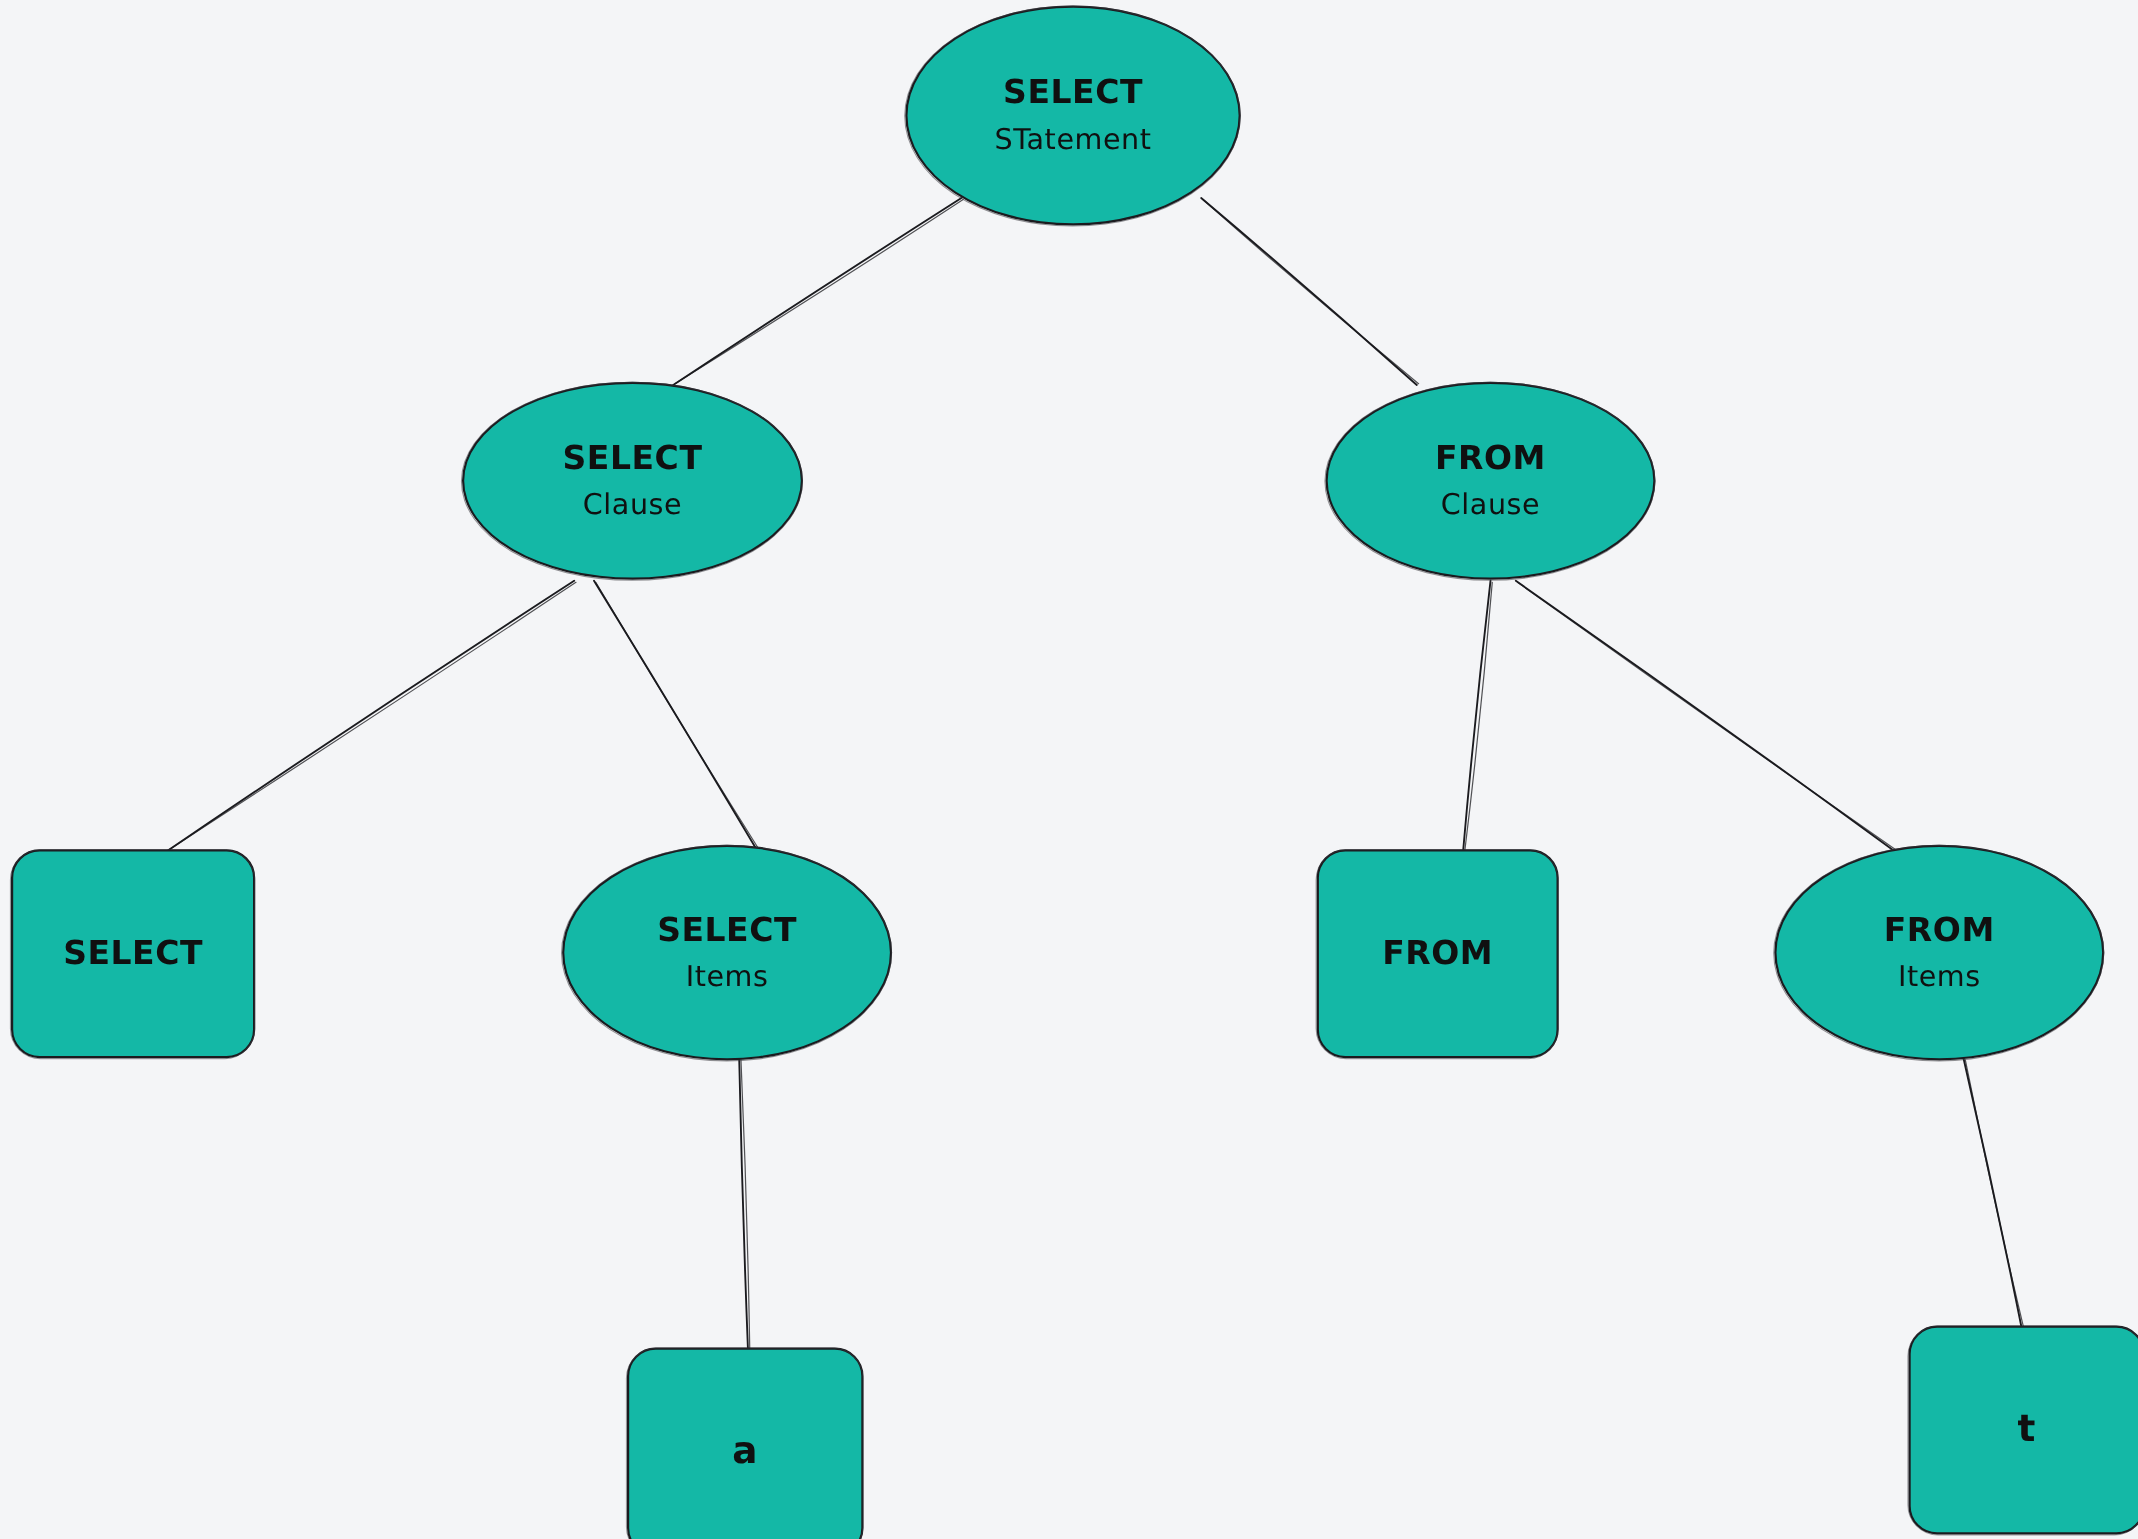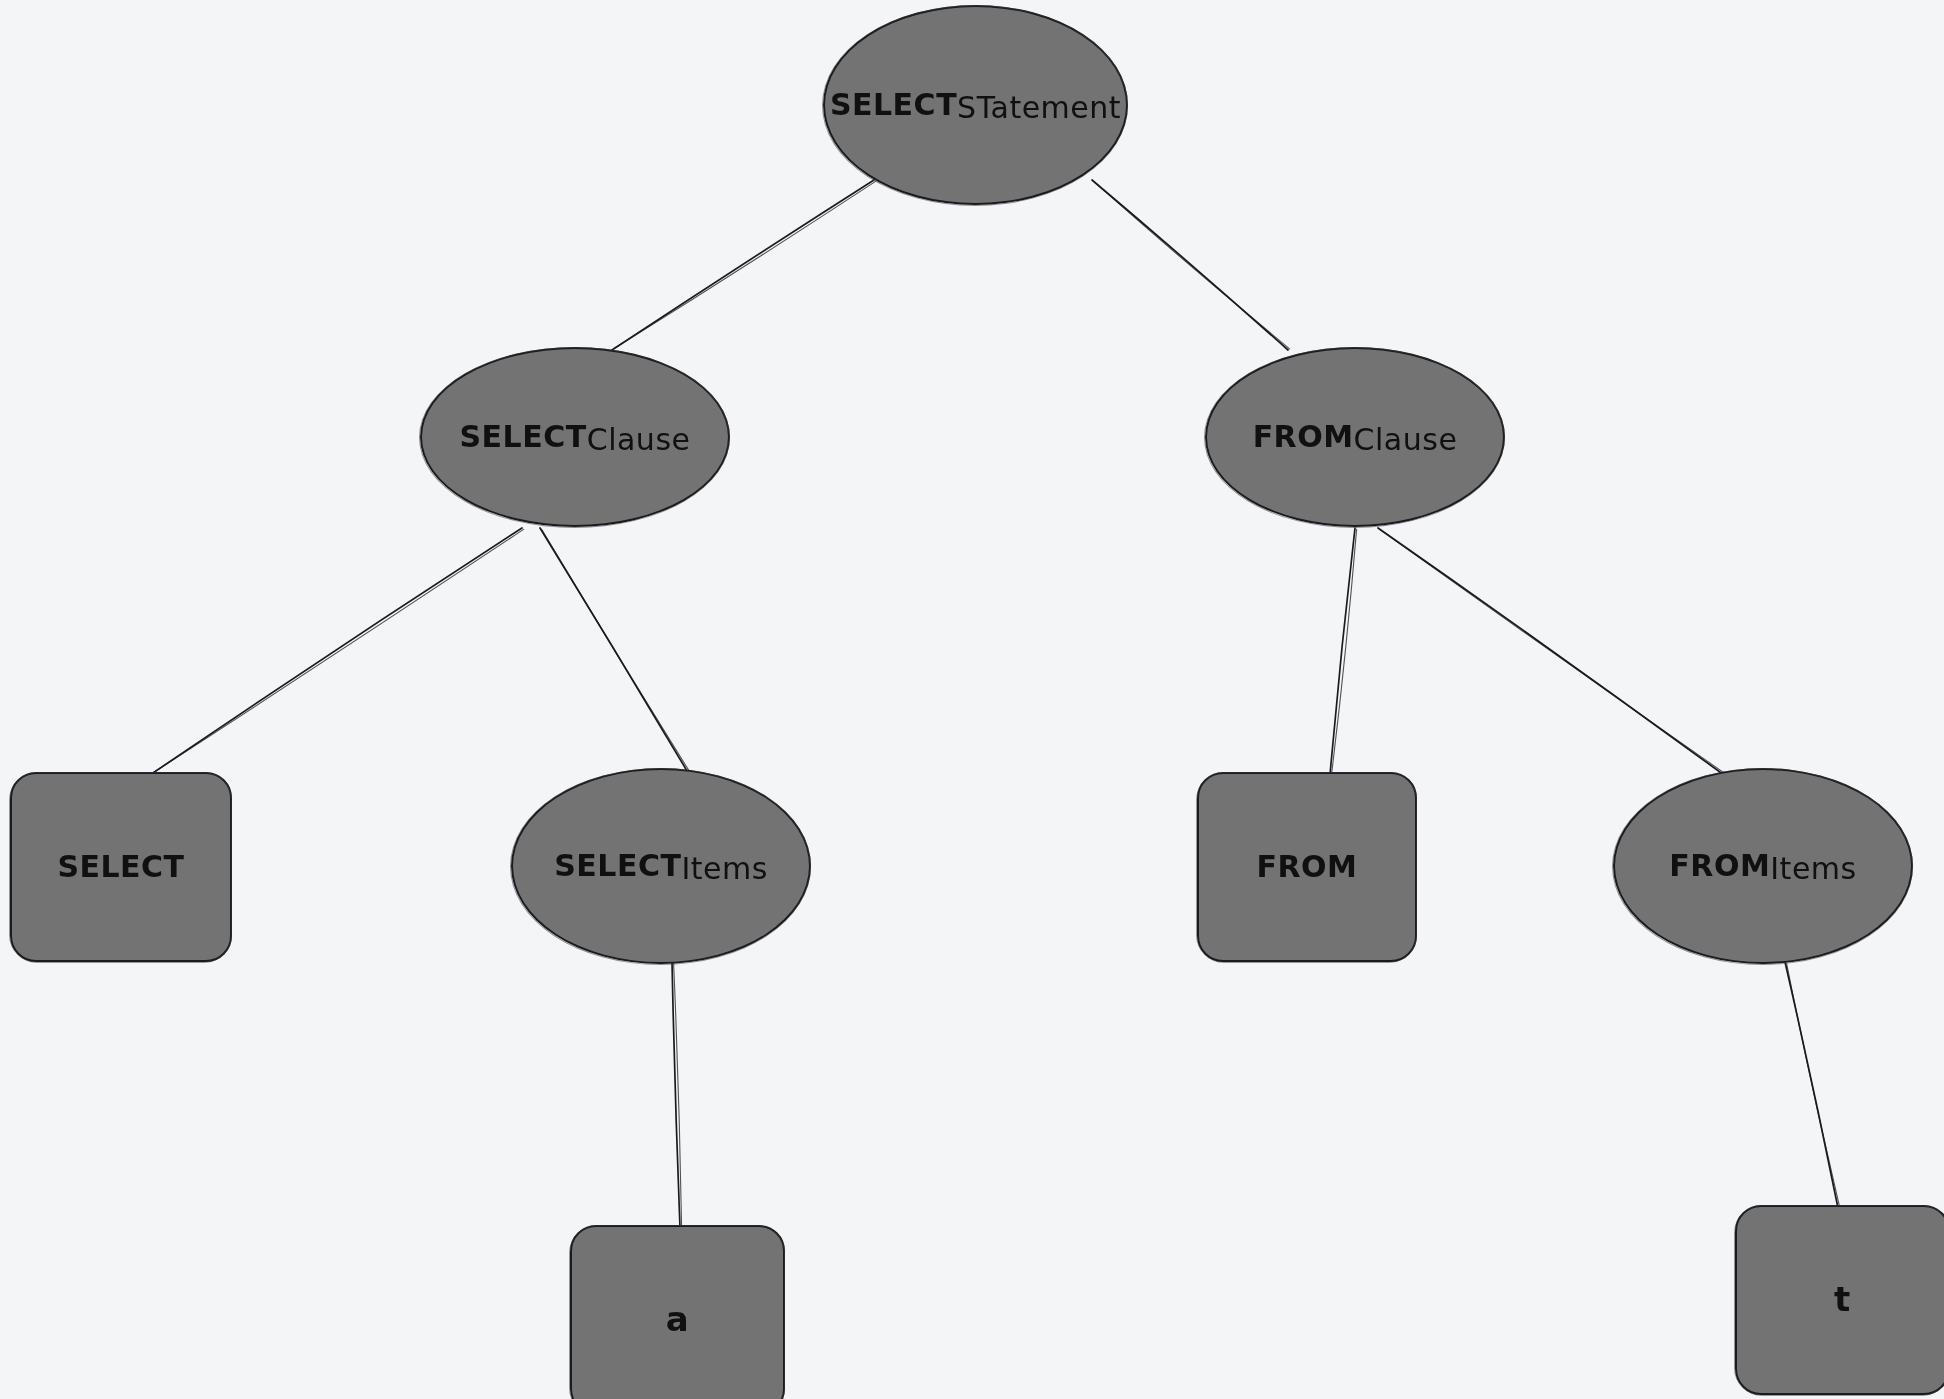--- a/index.html
+++ b/index.html
@@ -21,24 +21,24 @@
     left: 0;
     top: 0;
     width: 1944px;
     height: 1399px;
     pointer-events: none;
   }
   .node {
     position: absolute;
     box-sizing: border-box;
     display: flex;
-    flex-direction: row;
+    flex-direction: column;
     align-items: center;
     justify-content: center;
-    background: #737373;
+    background: #14b8a6;
     color: #101010;
     text-align: center;
     line-height: 1.28;
     letter-spacing: 0.5px;
   }
   .node.ellipse {
     border: 2.2px solid #1b1b1f;
     border-radius: 50%;
   }
   
@@ -62,21 +62,21 @@
     border: 1.1px solid #3a3a40;
     border-radius: 28px;
     opacity: 0.5;
     pointer-events: none;
   }
   .node-line {
     display: block;
     white-space: nowrap;
   }
   .line-1 { font-size: 30px; font-weight: 600; }
-  .line-2 { font-size: 30px; font-weight: 500; margin-top: 6px; }
+  .line-2 { font-size: 26px; font-weight: 500; margin-top: 6px; }
   .single  { font-size: 30px; font-weight: 600; }
   .glyph   { font-size: 34px; font-weight: 600; }
 </style>
 </head>
 <body>
 
 <div id="canvas">
 
   <svg id="edge-layer" viewBox="0 0 1944 1399" xmlns="http://www.w3.org/2000/svg">
       <g>

